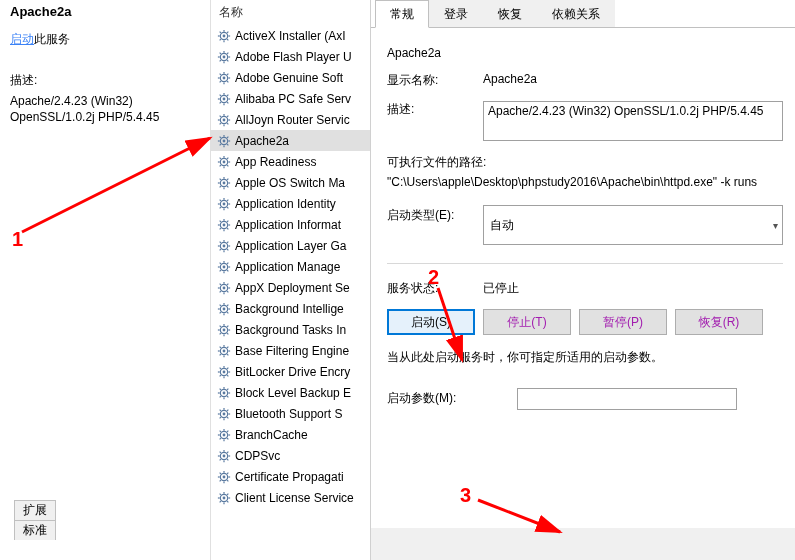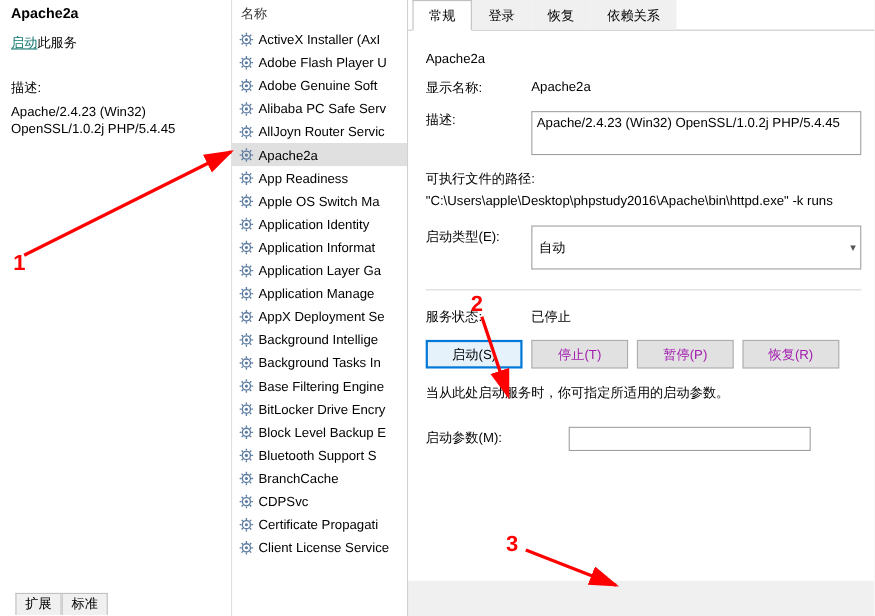--- a/index.html
+++ b/index.html
@@ -23,21 +23,21 @@
   }
   .left-panel .title {
     font-weight: bold;
     font-size: 13px;
     margin-bottom: 12px;
   }
   .left-panel .start-link {
     margin-bottom: 24px;
   }
   .start-link a {
-    color: #0f766e;
+    color: #3b82f6;
     text-decoration: underline;
     cursor: pointer;
   }
   .describe-label {
     margin-bottom: 4px;
   }
   .describe-text {
     line-height: 16px;
   }
   .mid-panel {
@@ -187,23 +187,24 @@
     display: flex;
     justify-content: flex-end;
     align-items: center;
     padding-right: 4px;
     gap: 6px;
   }
   .dialog-footer .btn { width: 82px; }
   .dialog-footer .btn.cut { width: 60px; overflow:hidden; }
   .bottom-tabs {
     position: absolute;
-    left: 14px; bottom: 1px;
+    left: 14px; bottom: 20px;
     display: flex;
     font-size: 12px;
+    flex-direction: column;
   }
   .bottom-tabs .bt {
     border: 1px solid #c0c0c0;
     padding: 1px 8px;
     background: #f0f0f0;
     border-bottom: none;
     cursor: pointer;
   }
   
   .annot {

